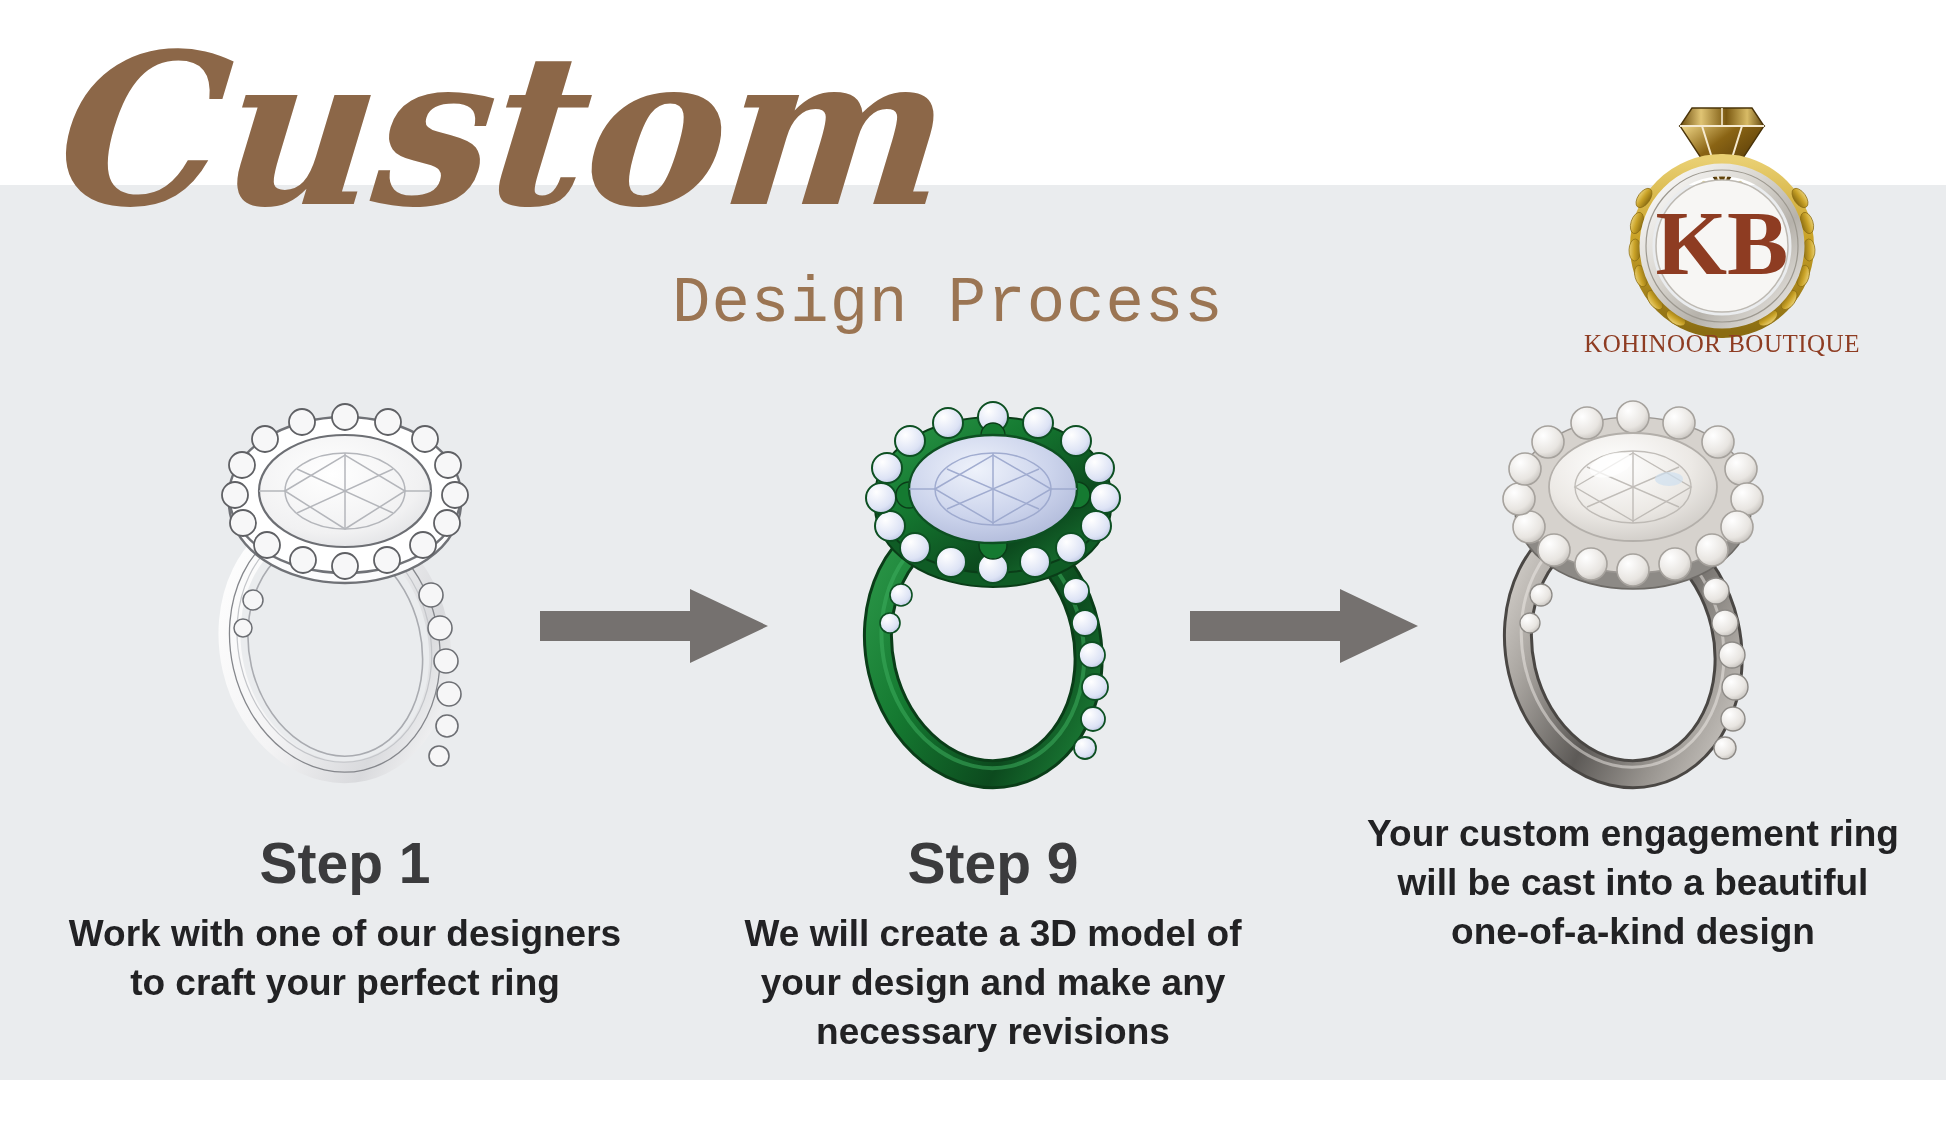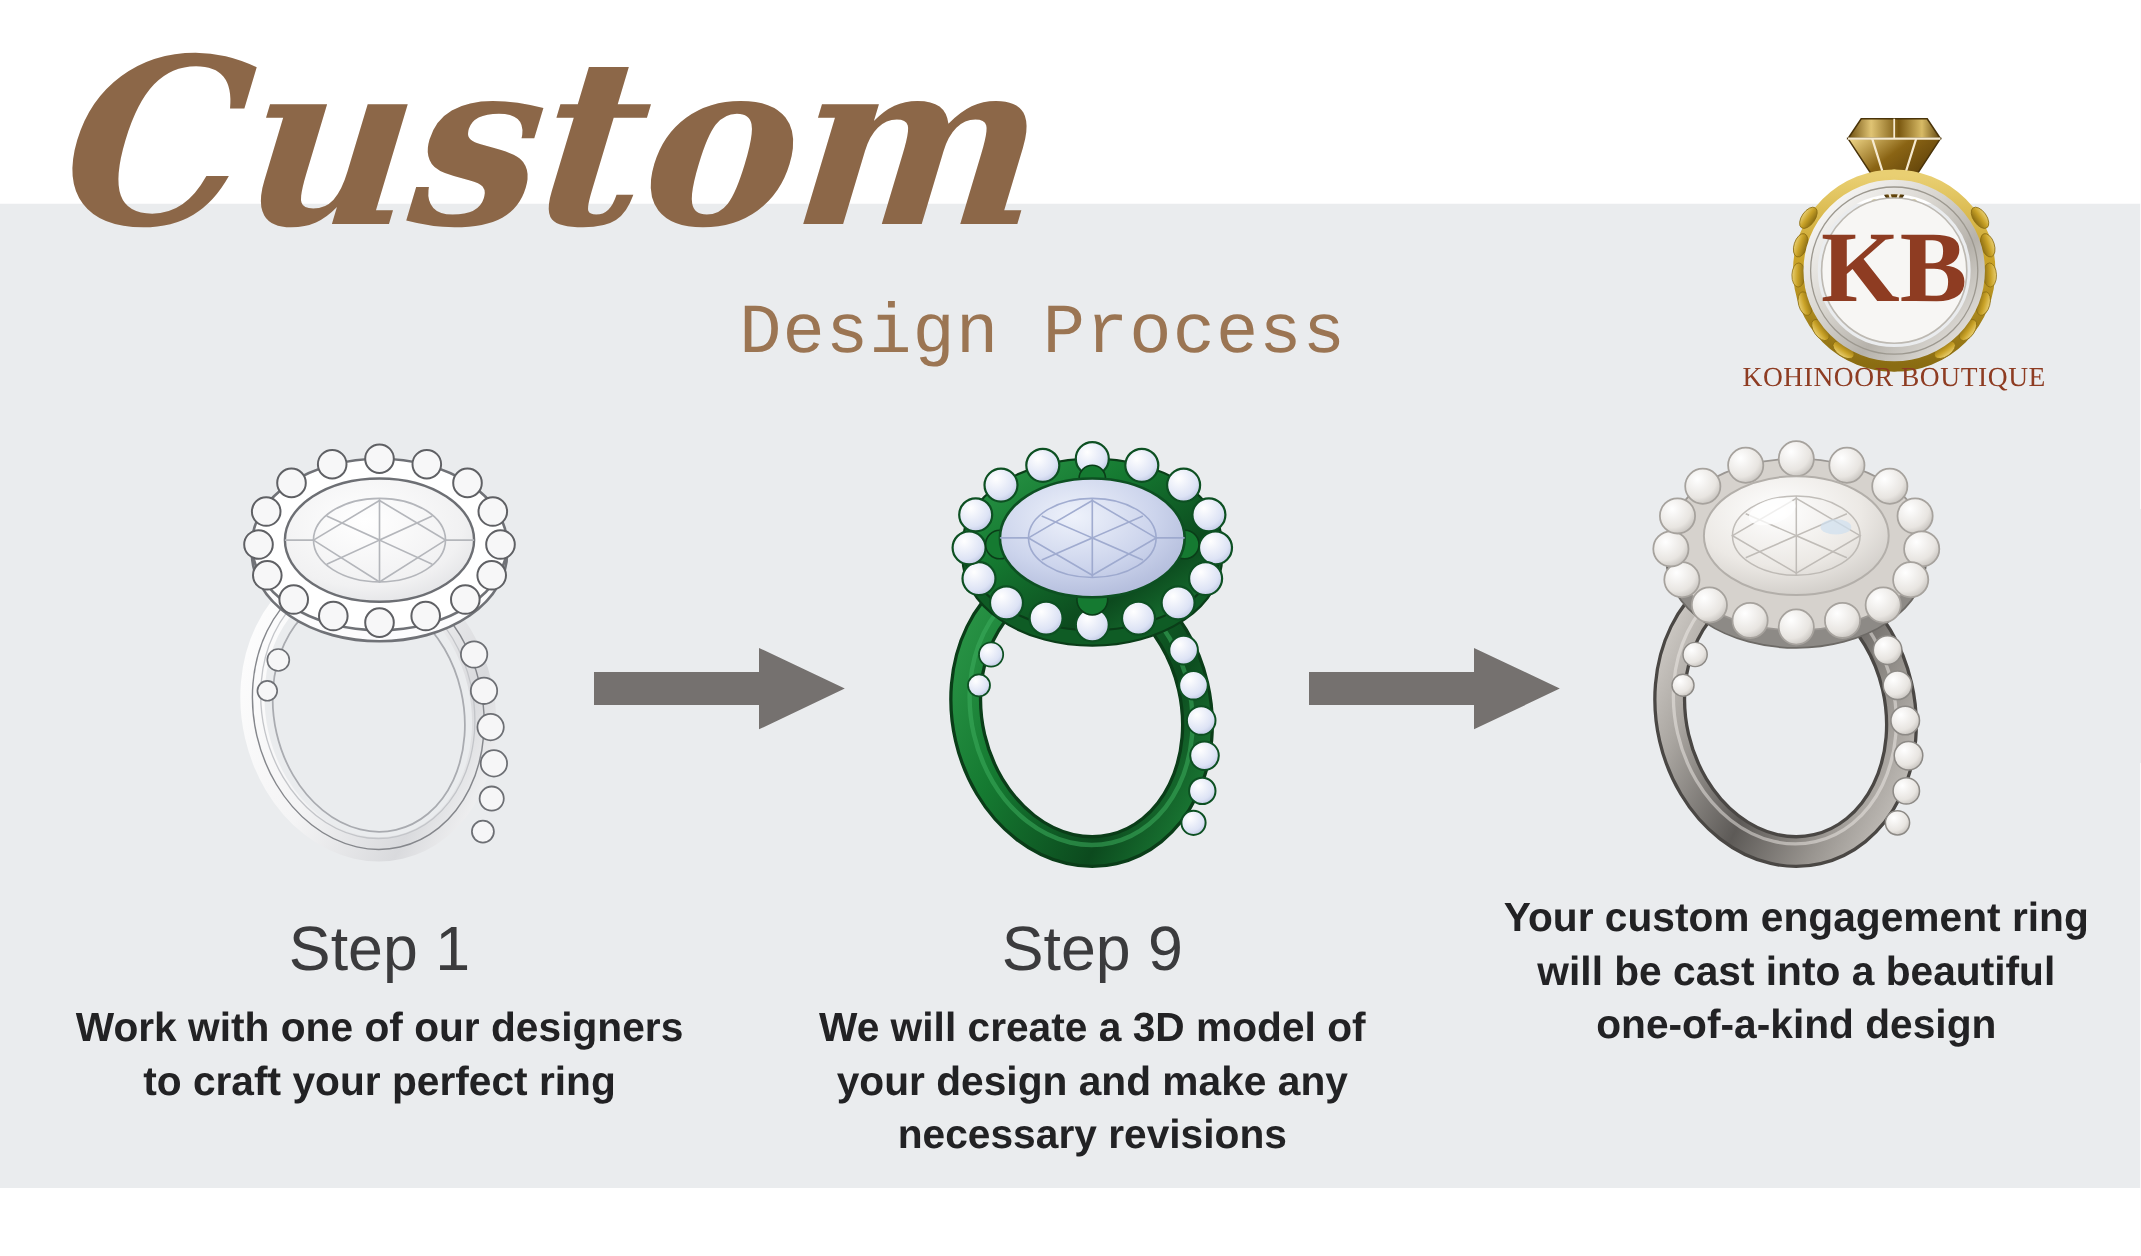--- a/index.html
+++ b/index.html
@@ -115,21 +115,21 @@
     width: 620px;
     height: 400px;
   }
   .step-art svg { position: absolute; left: 50%; top: 0; transform: translateX(-50%); }
 
   .step-title {
     margin-top: 36px;
     text-align: center;
     color: #3b3b3d;
     font-family: "Liberation Sans", sans-serif;
-    font-weight: 400;
+    font-weight: 700;
     font-size: 57px;
     line-height: 64px;
   }
   .step-desc {
     margin-top: 14px;
     text-align: center;
     color: #222224;
     font-family: "Liberation Sans", sans-serif;
     font-weight: 700;
     font-size: 37px;

